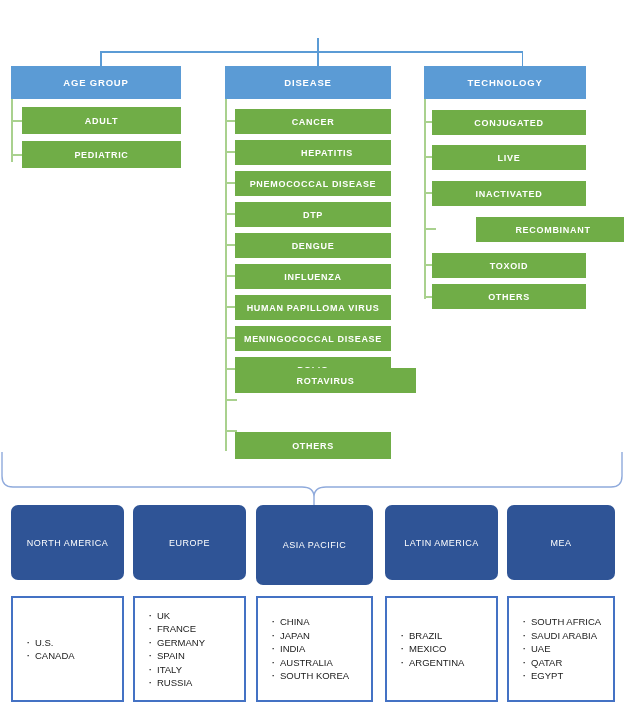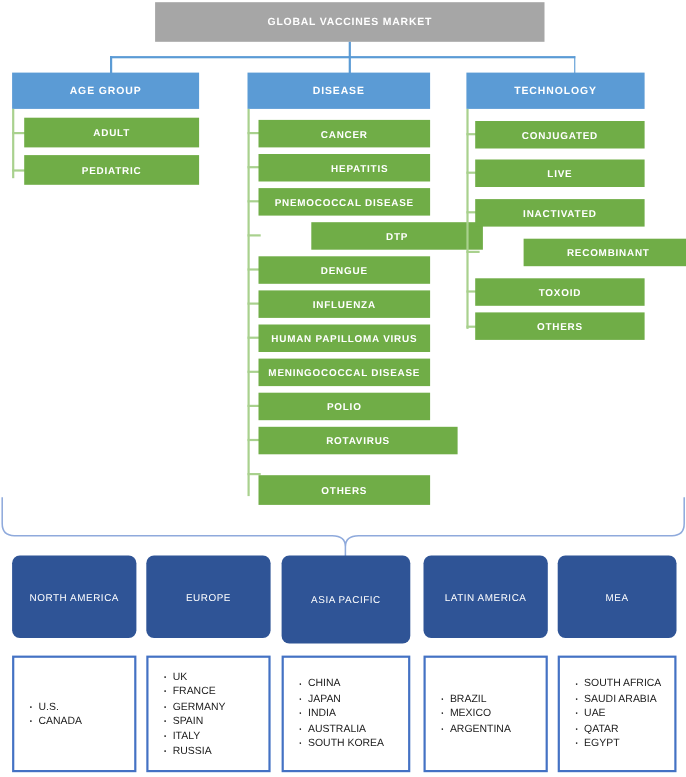--- a/index.html
+++ b/index.html
@@ -104,23 +104,20 @@
     color: #1a1a1a;
   }
 
   svg.bracket { position: absolute; left: 0; top: 0; overflow: visible; }
 </style>
 </head>
 <body>
 
 <div id="root">
 
-  <div class="abs root-box" style="left:141px; top:2px; width:354px; height:36px;">
-    <span>GLOBAL VACCINES MARKET</span>
-  </div>
 
   <div class="abs conn-blue" style="left:317px; top:38px; width:1.5px; height:14px;"></div>
   <div class="abs conn-blue" style="left:100px; top:51px; width:423px; height:1.5px;"></div>
   <div class="abs conn-blue" style="left:100px; top:51px; width:1.5px; height:16px;"></div>
   <div class="abs conn-blue" style="left:317px; top:51px; width:1.5px; height:16px;"></div>
   <div class="abs conn-blue" style="left:521.5px; top:51px; width:1.5px; height:16px;"></div>
 
   <div class="abs cat-head" style="left:11px; top:66px; width:170px; height:33px;">
     <span>AGE GROUP</span>
   </div>
@@ -155,39 +152,39 @@
 
   <div class="abs leaf" style="left:235px; top:109px; width:156px; height:25px;">
     <span>CANCER</span>
     </div>
   <div class="abs leaf" style="left:235px; top:140px; width:156px; height:25px;padding-left:28px;">
     <span>HEPATITIS</span>
     </div>
   <div class="abs leaf" style="left:235px; top:171px; width:156px; height:25px;">
     <span>PNEMOCOCCAL DISEASE</span>
     </div>
-  <div class="abs leaf" style="left:235px; top:202px; width:156px; height:25px;margin-left:48px;">
+  <div class="abs leaf" style="left:235px; top:202px; width:156px; height:25px;">
     <span>DTP</span>
     </div>
   <div class="abs leaf" style="left:235px; top:233px; width:156px; height:25px;">
     <span>DENGUE</span>
     </div>
   <div class="abs leaf" style="left:235px; top:264px; width:156px; height:25px;">
     <span>INFLUENZA</span>
     </div>
   <div class="abs leaf" style="left:235px; top:295px; width:156px; height:25px;justify-content:center;">
     <span>HUMAN PAPILLOMA VIRUS</span>
     </div>
   <div class="abs leaf" style="left:235px; top:326px; width:156px; height:25px;">
     <span>MENINGOCOCCAL DISEASE</span>
     </div>
   <div class="abs leaf" style="left:235px; top:357px; width:156px; height:25px;">
     <span>POLIO</span>
     </div>
-  <div class="abs leaf" style="left:235px; top:388px; width:181px; height:25px;">
+  <div class="abs leaf" style="left:235px; top:368px; width:181px; height:25px;">
     <span>ROTAVIRUS</span>
     </div>
   <div class="abs leaf" style="left:235px; top:432px; width:156px; height:27px;">
     <span>OTHERS</span>
     </div>
 
   <div class="abs cat-head" style="left:424px; top:66px; width:162px; height:33px;">
     <span>TECHNOLOGY</span>
   </div>
   <div class="abs conn-green" style="left:424px; top:99px; width:1.5px; height:200px;"></div>

